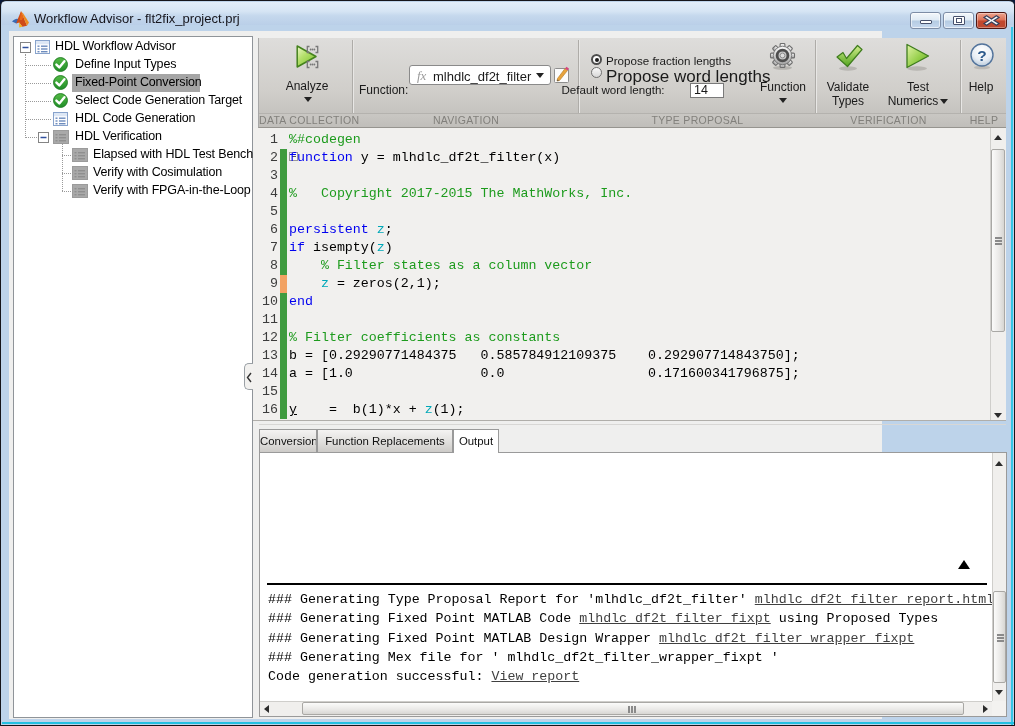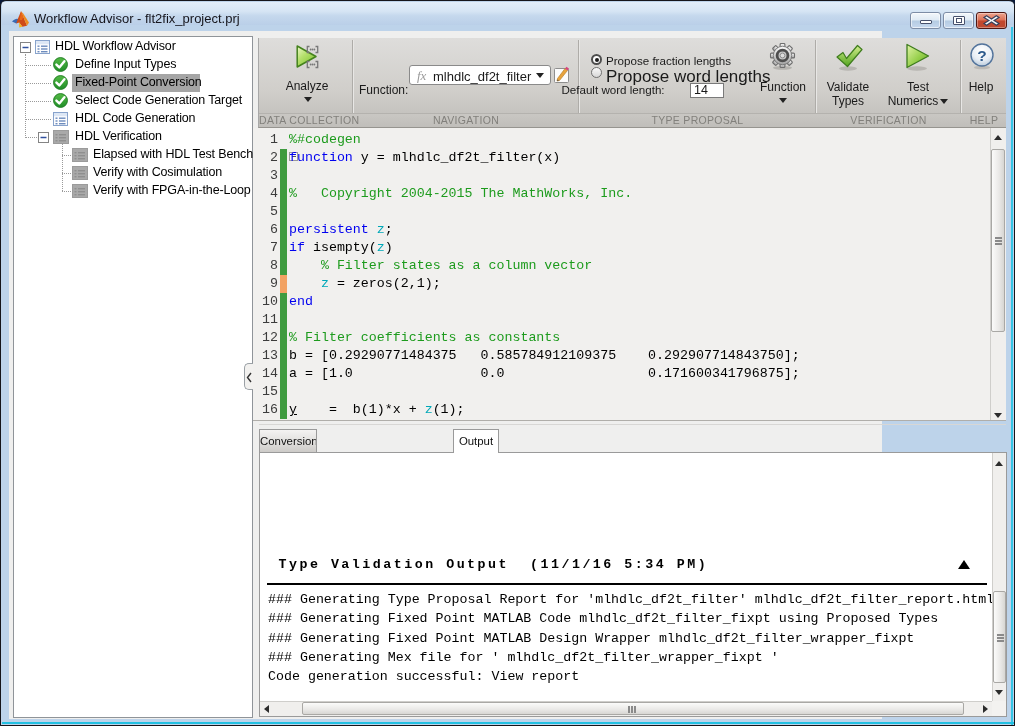--- a/index.html
+++ b/index.html
@@ -96,21 +96,21 @@
   #bottompanel { position:absolute; left:249px; top:390px; width:749px; height:326px; }
   .tab { position:absolute; top:8px; height:23px; border:1px solid #9a9a9a; border-bottom:none;
          background:linear-gradient(180deg,#f4f3f2 0%,#e2e1df 50%,#cdcbc8 100%);
          font-size:11.4px; text-align:center; line-height:22px; color:#111; white-space:nowrap; overflow:hidden; }
   .tab.active { background:#fff; height:24px; z-index:3; }
   #console { position:absolute; left:1px; top:31px; width:748px; height:265px;
              background:#fff; border:1px solid #9a9a9a; overflow:hidden;
              font-family:"Liberation Mono", monospace; font-size:13.3px; color:#000; }
   .cline { position:absolute; left:8px; white-space:pre; line-height:18px; }
   .cline2 { position:absolute; left:8px; white-space:pre; line-height:19.3px; }
-  #console a { color:#000000; }
+  #console a { color:#404040; text-decoration:underline; }
 </style>
 </head>
 <body>
 <div id="win">
  <div id="frame">
   <div id="titlebar">
     <svg id="mlogo" style="position:absolute;left:9px;top:8px" width="19" height="19" viewBox="0 0 19 19">
       <defs>
         <linearGradient id="mlg1" x1="0" y1="0" x2="1" y2="1">
           <stop offset="0" stop-color="#c2401a"></stop>
@@ -382,21 +382,21 @@
     <div class="tbtxt" style="left:702px;top:42px;width:40px">Help</div>
    </div>
    <div id="codepanel">
     <div id="gutter">1<br>2<br>3<br>4<br>5<br>6<br>7<br>8<br>9<br>10<br>11<br>12<br>13<br>14<br>15<br>16</div>
     <div id="covbar"></div>
           <div id="covorange"></div>
     <div id="foldbox"></div>
     <div id="codetext"><span class="c">%#codegen</span>
 <span class="k">function</span> y = mlhdlc_df2t_filter(x)
 
-<span class="c">%   Copyright 2004-2015 The MathWorks, Inc.</span>
+<span class="c">%   Copyright 2017-2015 The MathWorks, Inc.</span>
 
 <span class="k">persistent</span> <span class="t">z</span>;
 <span class="k">if</span> isempty(<span class="t">z</span>)
     <span class="c">% Filter states as a column vector</span>
     <span class="t">z</span> = zeros(2,1);
 <span class="k">end</span>
 
 <span class="c">% Filter coefficients as constants</span>
 b = [0.29290771484375   0.585784912109375    0.292907714843750];
 a = [1.0                0.0                  0.171600341796875];
@@ -407,23 +407,23 @@
     <div class="arr dn" style="left:741px;top:285px"></div>
     <div class="sbthumbv" style="left:738px;top:21px;height:183px">
       <div class="grip" style="top:87px"></div>
             <div class="grip" style="top:90px"></div>
             <div class="grip" style="top:93px"></div>
     </div>
    </div>
    <div id="bottompanel">
     <div style="position:absolute;left:1px;top:3px;width:747px;height:1px;background:#d8d7d5"></div>
     <div class="tab" style="left:1px;width:58px">Conversion</div>
+    <div class="tab" style="left:59px;width:136px">Function Replacements</div>
     <div class="tab active" style="left:195px;width:46px">Output</div>
     <div id="console">
-      <div class="cline" style="top:103px;font-weight:bold;letter-spacing:2.5px"> Type Validation Output  (11/1/16 5:34 PM)</div>
       <div style="position:absolute;left:698px;top:107px;width:0;height:0;border-left:6px solid transparent;border-right:6px solid transparent;border-bottom:9px solid #000"></div>
       <div style="position:absolute;left:7px;top:130px;width:720px;height:2px;background:#000"></div>
       <div class="cline2" style="top:137px">### Generating Type Proposal Report for 'mlhdlc_df2t_filter' <a>mlhdlc_df2t_filter_report.html</a>
 ### Generating Fixed Point MATLAB Code <a>mlhdlc_df2t_filter_fixpt</a> using Proposed Types
 ### Generating Fixed Point MATLAB Design Wrapper <a>mlhdlc_df2t_filter_wrapper_fixpt</a>
 ### Generating Mex file for ' mlhdlc_df2t_filter_wrapper_fixpt '
 Code generation successful: <a>View report</a></div>
       <div class="sbtrackv" style="left:732px;top:0;width:15px;height:248px"></div>
       <div class="arr up" style="left:735px;top:8px"></div>
       <div class="arr dn" style="left:735px;top:237px"></div>

